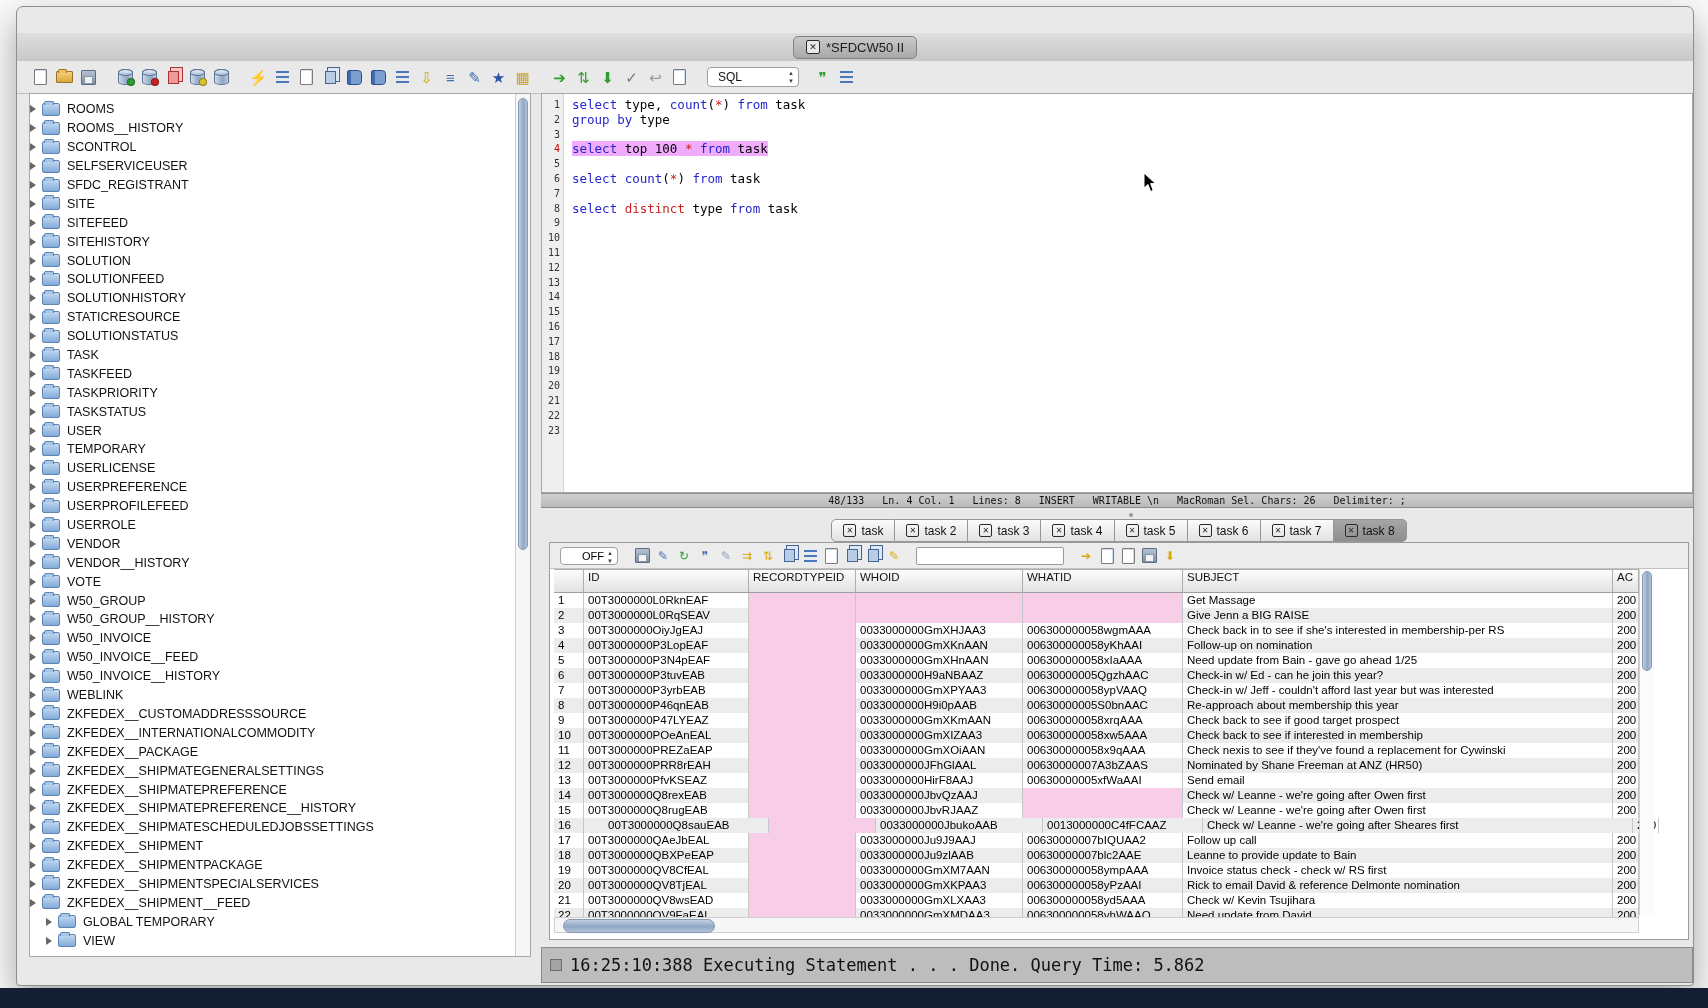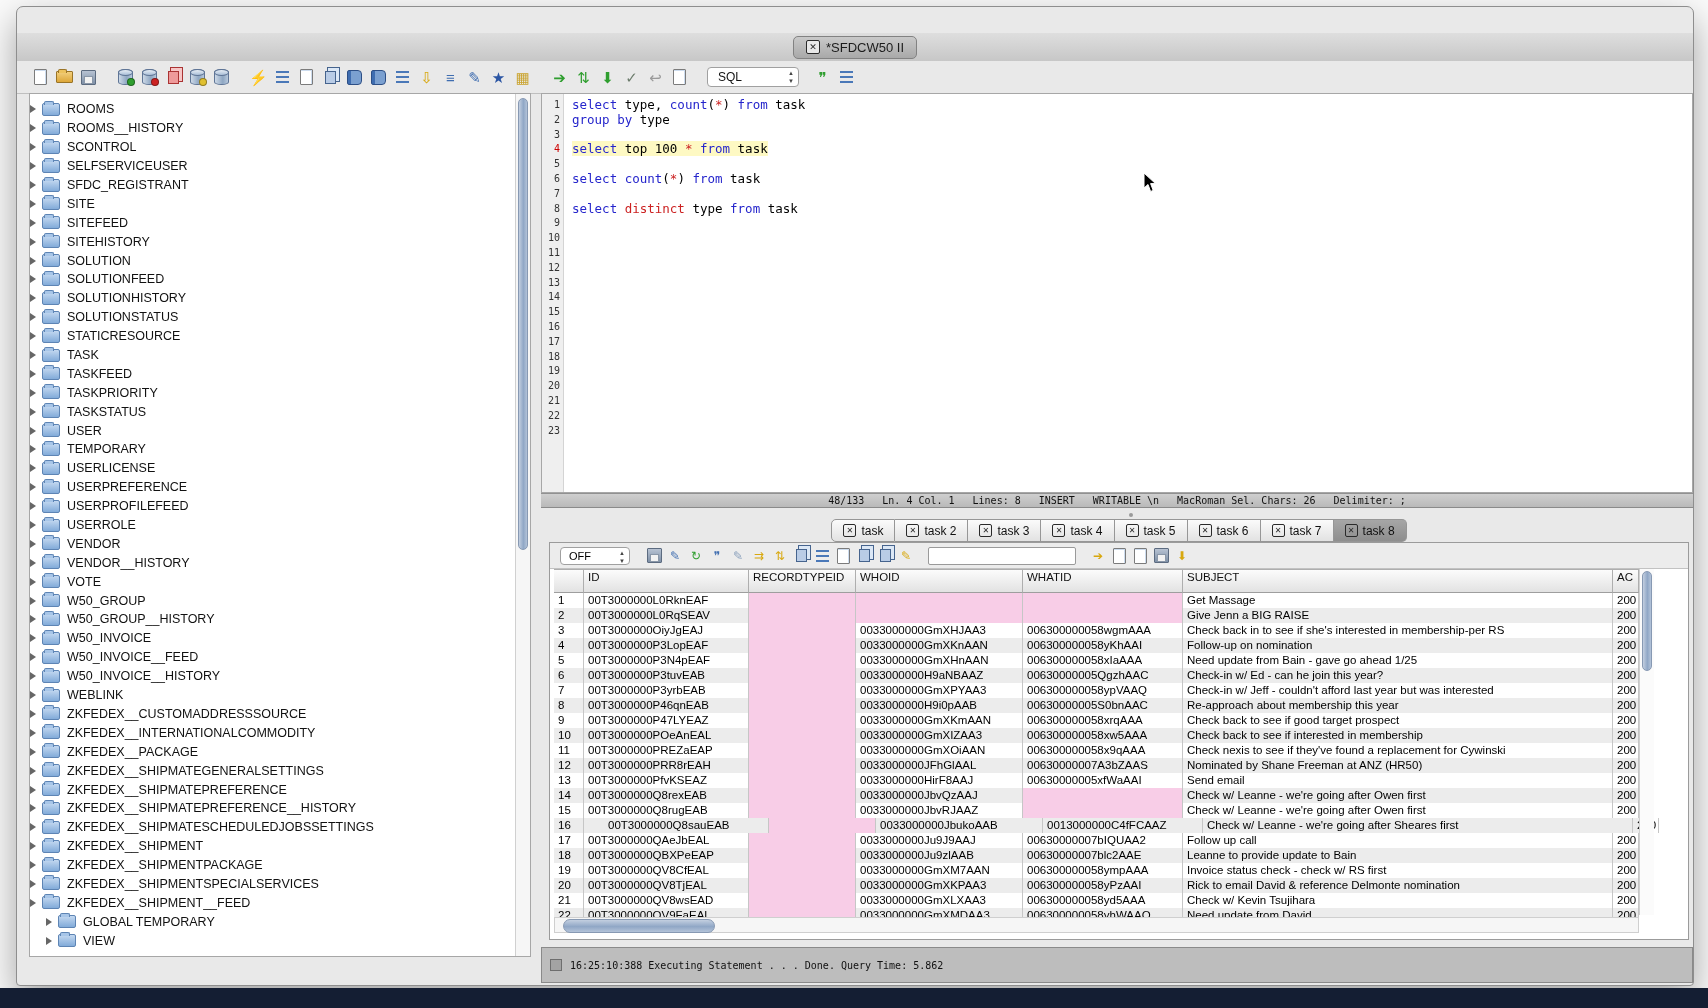--- a/index.html
+++ b/index.html
@@ -70,62 +70,62 @@
     border:1px solid #a7a7a7;box-sizing:border-box;overflow:hidden;}
   .gutter{position:absolute;left:0;top:0;bottom:0;width:22px;background:#efefef;border-right:1px solid #d4d4d4;
     font-family:"DejaVu Sans Mono",monospace;font-size:10px;color:#333;text-align:right;padding-top:4px;box-sizing:border-box;}
   .gutter div{height:14.8px;line-height:14.8px;padding-right:3px;}
   .gutter div.sel{color:#cc0000;}
   .code{position:absolute;left:23px;top:0;right:14px;bottom:0;padding:4px 0 0 7px;
     font-family:"DejaVu Sans Mono",monospace;font-size:12.5px;color:#000;}
   .code div{height:14.8px;line-height:14.8px;white-space:pre;}
   .tk-k{color:#2525cc;}
   .tk-r{color:#cc2222;}
-  .selspan{background:#fef9c3;}
+  .selspan{background:#f0abfc;}
   
   .ed-status{position:absolute;left:524px;top:486px;width:1152px;height:15px;
     background:linear-gradient(#cfcfcf,#b9b9b9);border-top:1px solid #919191;border-bottom:1px solid #8a8a8a;
     display:flex;justify-content:center;align-items:center;gap:18px;
     font-family:"DejaVu Sans Mono",monospace;font-size:10px;color:#111;box-sizing:border-box;}
   .grip-dot{position:absolute;left:1112px;top:506px;width:4px;height:4px;border-radius:50%;background:#9a9a9a;}
   
   .rtabs{position:absolute;left:532px;top:512px;width:1140px;height:23px;display:flex;justify-content:center;align-items:flex-end;}
   .rtab{display:flex;align-items:center;gap:5px;height:21px;padding:0 11px;font-size:12px;color:#111;
     background:linear-gradient(#fbfbfb,#e2e2e2);border:1px solid #969696;border-left:none;cursor:default;}
   .rtab:first-child{border-left:1px solid #969696;border-radius:5px 0 0 5px;}
   .rtab:last-child{border-radius:0 5px 5px 0;}
   .rtab.sel{background:linear-gradient(#a6a6a6,#8e8e8e);}
   .rtab .xbox{width:11px;height:11px;border-width:1.5px;font-size:8px;background:transparent;}
   
   .results{position:absolute;left:532px;top:535px;width:1140px;height:398px;background:#fff;
     border:1px solid #9b9b9b;box-sizing:border-box;}
   .r-toolbar{position:absolute;left:0;top:0;right:0;height:26px;background:#ececec;border-bottom:1px solid #c2c2c2;
     display:flex;align-items:center;gap:6px;padding-left:10px;box-sizing:border-box;}
-  .off-select{display:flex;align-items:center;width:70px;height:18px;background:#fff;border:1px solid #a0a0a0;
-    border-radius:4px;font-size:11px;padding-left:8px;box-sizing:border-box;position:relative;margin-right:10px;}
+  .off-select{display:flex;align-items:center;width:58px;height:18px;background:#fff;border:1px solid #a0a0a0;
+    border-radius:4px;font-size:11px;padding-left:21px;box-sizing:border-box;position:relative;margin-right:10px;}
   .r-search{width:140px;height:16px;border:1px solid #9a9a9a;border-radius:2px;font-size:11px;margin:0 8px;padding:0 3px;}
   
   .grid{position:absolute;left:4px;top:26px;width:1085px;}
   .grow{display:flex;height:15px;}
   .grow.head{height:24px;background:linear-gradient(#fdfdfd,#e1e1e1);}
   .gcell{box-sizing:border-box;border-right:1px solid #c6c6c6;font-size:11.5px;line-height:15px;
     padding:0 0 0 4px;white-space:nowrap;overflow:hidden;color:#000;}
   .grow.head .gcell{border-right:1px solid #aeaeae;border-top:1px solid #aeaeae;border-bottom:1px solid #9e9e9e;color:#111;}
   .grow.alt{background:#ececec;}
   .gcell.nul{background:#f8cde7;}
   .grid-vscroll{left:1089px;top:26px;height:346px;background:#fbfbfb;}
   .grid-vscroll .thumb{top:2px;height:100px;}
   .hscroll{position:absolute;left:4px;top:374px;width:1085px;height:16px;background:#f6f6f6;
     border:1px solid #cfcfcf;box-sizing:border-box;}
   .hscroll .thumb{position:absolute;top:1px;height:12px;left:8px;width:150px;border-radius:7px;
     background:linear-gradient(#c3cfe0,#90a7c6 55%,#b3c3d9);border:1px solid #8799b3;}
   
   .bot-status{position:absolute;left:524px;top:940px;width:1152px;height:36px;
     background:#bdbdbd;border:1px solid #8a8a8a;display:flex;align-items:center;box-sizing:border-box;
-    font-family:"DejaVu Sans Mono",monospace;font-size:10px;color:#111;}
+    font-family:"DejaVu Sans Mono",monospace;font-size:17px;color:#111;}
   .bot-status .sq{width:10px;height:10px;background:#a3a3a3;border:1px solid #6e6e6e;margin:0 8px 0 8px;}
   .dock-strip{position:absolute;left:0;top:988px;width:1708px;height:20px;background:#141e33;}
   .cursor-svg{position:absolute;left:1126px;top:166px;width:14px;height:20px;}
 </style>
 </head>
 <body>
 
 <div class="screen">
   <div class="window">
 
@@ -274,26 +274,26 @@
             <span>SOLUTIONFEED</span>
           </div>
           <div class="tree-item lv2">
             <span class="twisty"></span>
             <span class="folder"></span>
             <span>SOLUTIONHISTORY</span>
           </div>
           <div class="tree-item lv2">
             <span class="twisty"></span>
             <span class="folder"></span>
+            <span>STATICRESOURCE</span>
+          </div>
+          <div class="tree-item lv2">
+            <span class="twisty"></span>
+            <span class="folder"></span>
             <span>SOLUTIONSTATUS</span>
-          </div>
-          <div class="tree-item lv2">
-            <span class="twisty"></span>
-            <span class="folder"></span>
-            <span>STATICRESOURCE</span>
           </div>
           <div class="tree-item lv2">
             <span class="twisty"></span>
             <span class="folder"></span>
             <span>TASK</span>
           </div>
           <div class="tree-item lv2">
             <span class="twisty"></span>
             <span class="folder"></span>
             <span>TASKFEED</span>

